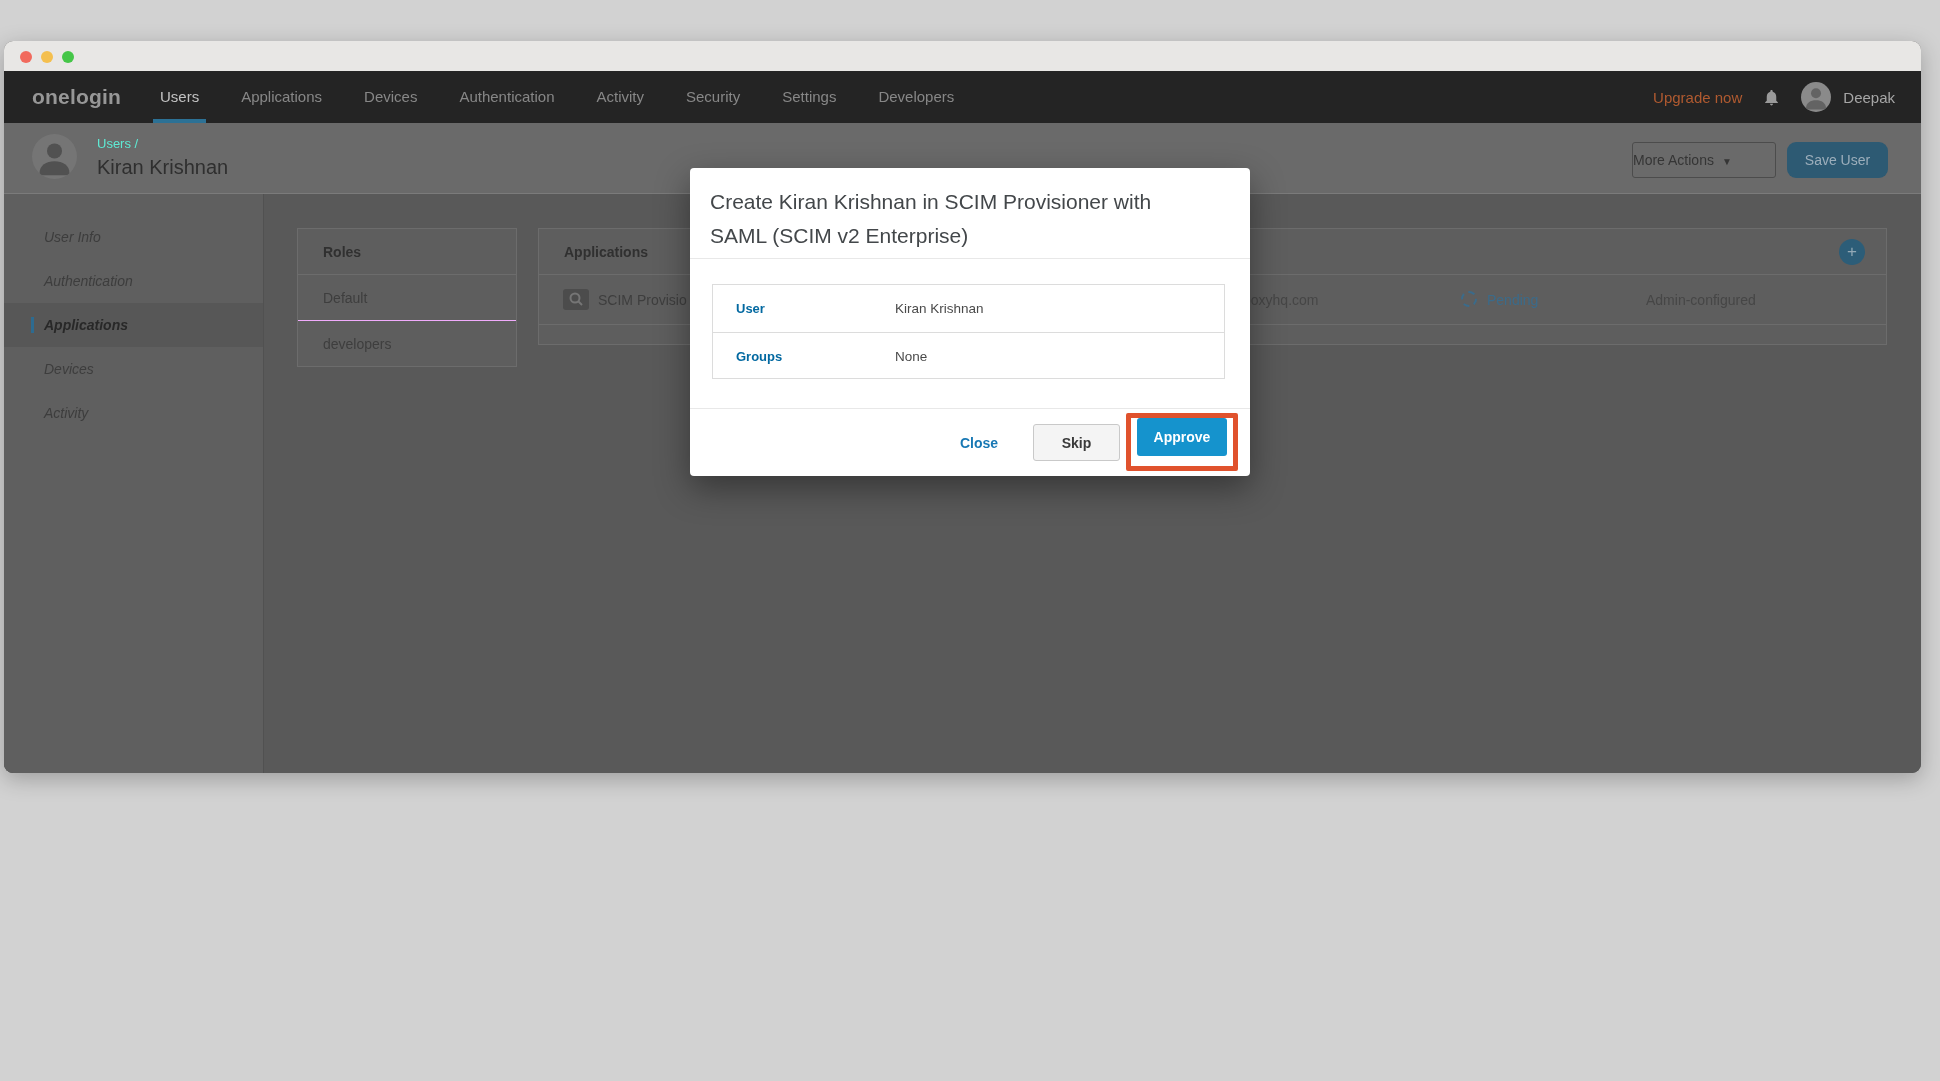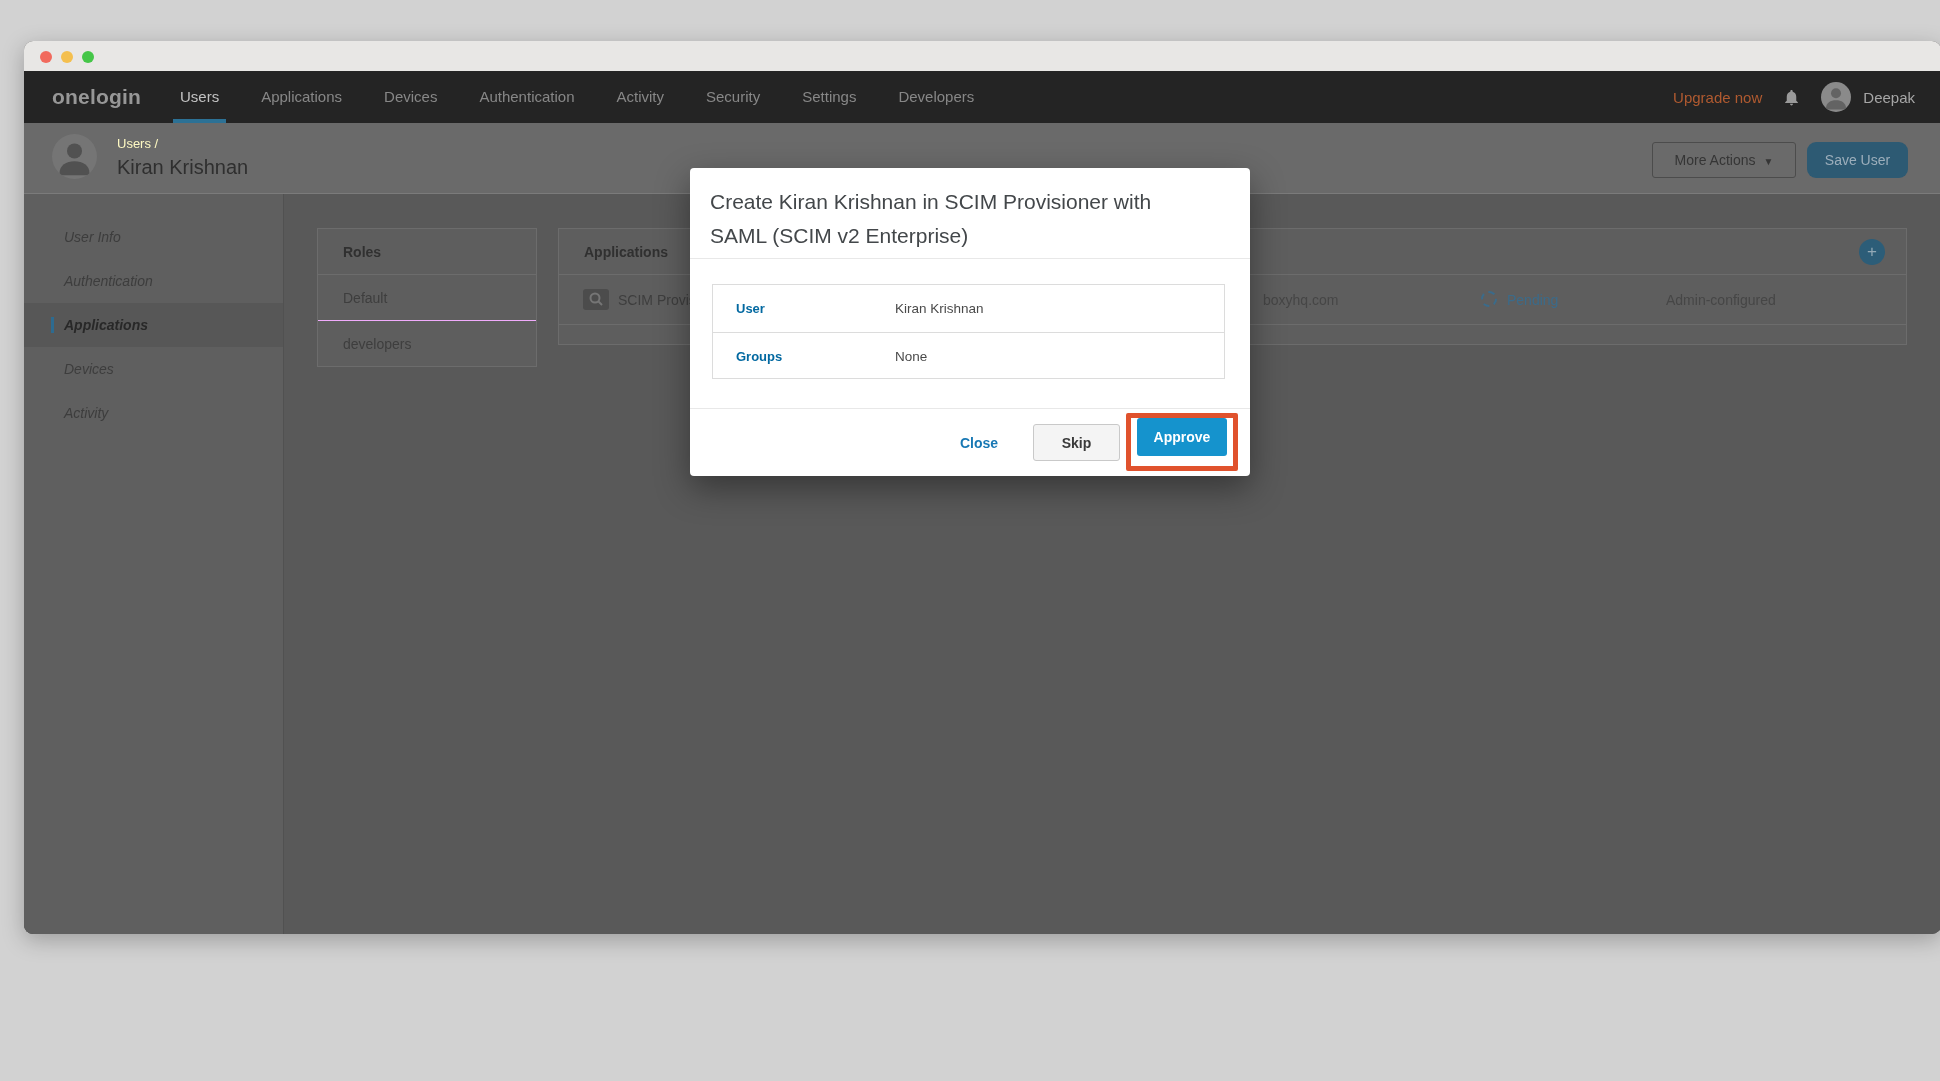--- a/index.html
+++ b/index.html
@@ -8,21 +8,21 @@
   }
   *{box-sizing:border-box;margin:0;padding:0;}
   html,body{width:1940px;height:1081px;}
   body{
     background:#d2d2d2;
     font-family:"Liberation Sans","DejaVu Sans",sans-serif;
     position:relative;overflow:hidden;
   }
   
   .window{
-    position:absolute;left:24px;top:41px;width:1917px;height:893px;
+    position:absolute;left:4px;top:41px;width:1917px;height:732px;
     border-radius:9px;overflow:hidden;background:#595959;
     box-shadow:0 6px 22px rgba(0,0,0,.25);
   }
   .titlebar{position:absolute;left:0;top:0;width:100%;height:30px;background:#e8e7e5;}
   .tl{position:absolute;top:10px;width:12px;height:12px;border-radius:50%;}
   .tl.red{left:16px;background:#f16a5d;}
   .tl.yellow{left:37px;background:#f4bf4e;}
   .tl.green{left:58px;background:#45c648;}
   
   .navbar{position:absolute;left:0;top:30px;width:100%;height:52px;background:#242424;}
@@ -36,25 +36,25 @@
   .navright{position:absolute;right:26px;top:0;height:52px;display:flex;align-items:center;gap:20px;}
   .upgrade{font-size:15px;color:var(--orange);}
   .bell{width:19px;height:19px;display:block;}
   .nav-avatar{width:30px;height:30px;border-radius:50%;background:#8a8a8a;overflow:hidden;}
   .account{font-size:15px;color:#a6a6a6;margin-left:-8px;}
   
   .pageheader{position:absolute;left:0;top:82px;width:100%;height:71px;background:#6a6a6a;
     border-bottom:1px solid #7b7b7b;}
   .ph-avatar{position:absolute;left:28px;top:11px;width:45px;height:45px;border-radius:50%;
     background:#757575;overflow:hidden;}
-  .breadcrumb{position:absolute;left:93px;top:13px;font-size:13px;color:#fef9c3;}
+  .breadcrumb{position:absolute;left:93px;top:13px;font-size:13px;color:#5eead4;}
   .ph-title{position:absolute;left:93px;top:33px;font-size:20px;color:#2f2f2f;}
   .btn-more{position:absolute;left:1628px;top:19px;width:144px;height:36px;
     border:1px solid #4c4c4c;border-radius:3px;background:transparent;color:#353535;
-    font-size:14px;text-align:center;line-height:34px;}
+    font-size:14px;text-align:left;line-height:34px;}
   .btn-more .caret{font-size:10px;margin-left:8px;color:#353535;}
   .btn-save{position:absolute;left:1783px;top:19px;width:101px;height:36px;border:none;
     border-radius:9px;background:#2d5a73;color:#9caebb;font-size:14px;line-height:36px;text-align:center;}
   
   .appbody{position:absolute;left:0;top:153px;width:100%;height:846px;background:#595959;}
   .sidebar{position:absolute;left:0;top:0;width:260px;height:100%;background:#5f5f5f;
     border-right:1px solid #515151;font-style:italic;}
   .sb-item{position:relative;height:44px;line-height:44px;padding-left:40px;
     font-size:14px;color:#3d3d3d;}
   .sidebar .sb-item:first-child{margin-top:21px;}

